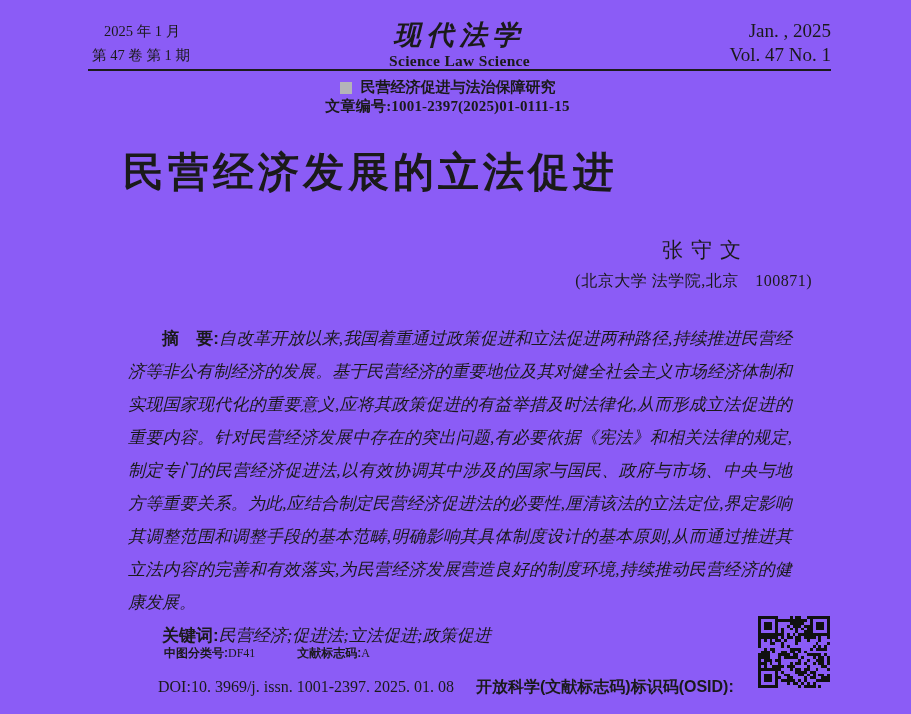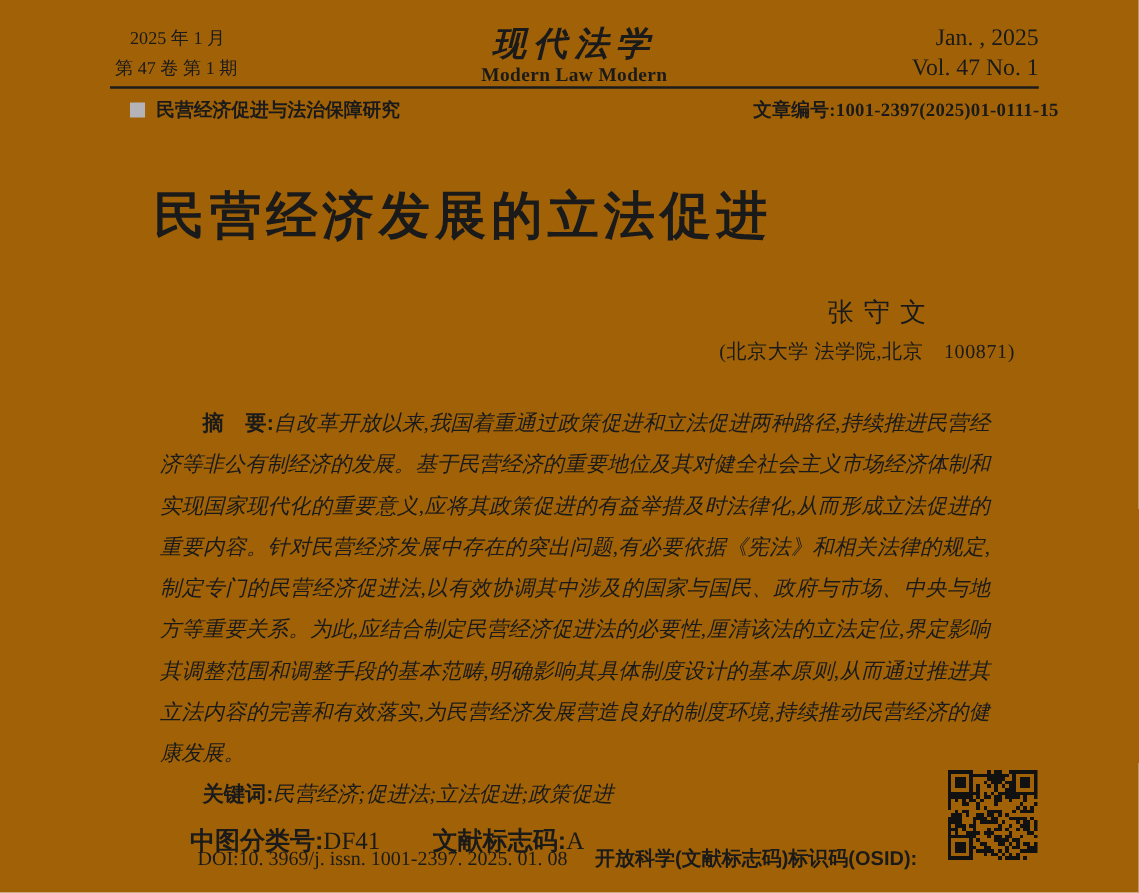--- a/index.html
+++ b/index.html
@@ -1,35 +1,35 @@
 <!DOCTYPE html>
 <html><head>
 <meta charset="utf-8">
 <style>
   html,body{margin:0;padding:0;background:#e8e8e8;}
   .page{
-    position:relative;width:911px;height:714px;background:#a16207;
+    position:relative;width:911px;height:714px;background:#8b5cf6;
     font-family:"Liberation Serif","DejaVu Serif",serif;color:#1a1a1a;
     overflow:hidden;margin:0 auto;
   }
   
   .hdr-left{position:absolute;left:92px;top:19px;font-size:14.5px;line-height:24px;}
   .hdr-left .l1{padding-left:12px;}
   .hdr-center{position:absolute;left:88px;top:20px;width:743px;text-align:center;}
   .journal-cn{
     font-size:27px;font-weight:bold;font-style:italic;letter-spacing:6px;
     font-family:"Liberation Serif","DejaVu Serif",serif;line-height:30px;
   }
   .journal-en{font-size:15.5px;font-weight:bold;line-height:22px;letter-spacing:.3px;}
   .hdr-right{position:absolute;right:80px;top:19px;font-size:19px;line-height:24px;text-align:right;}
   .hdr-rule{position:absolute;left:88px;top:69px;width:743px;height:2px;background:#1c1c1c;}
   
   .col-bar{
-    position:absolute;left:104px;top:78px;width:743px;height:20px;
-    display:flex;justify-content:space-between;align-items:center;
+    position:absolute;left:76px;top:78px;width:743px;height:20px;
+    display:flex;justify-content:space-between;align-items:center;flex-direction:column;
   }
   .col-left{display:flex;align-items:center;
     font-family:"Liberation Sans","DejaVu Sans",sans-serif;font-weight:bold;font-size:15px;}
   .col-bullet{width:12px;height:12px;margin-right:9px;flex:0 0 auto;}
   .article-no{font-weight:bold;font-size:15px;
     font-family:"Liberation Serif","DejaVu Serif",serif;letter-spacing:.2px;}
   
   .title{
     position:absolute;left:123px;top:147px;font-size:41px;font-weight:bold;
     letter-spacing:4px;line-height:50px;white-space:nowrap;
@@ -40,40 +40,40 @@
   
   .abstract-block{position:absolute;left:128px;top:322px;width:664px;}
   .abstract-block p{margin:0;font-size:17px;line-height:33px;text-align:justify;}
   .abstract-text{font-style:italic;}
   .inline-label{
     font-family:"Liberation Sans","DejaVu Sans",sans-serif;
     font-weight:bold;font-style:normal;
   }
   .abstract-block .para{text-indent:2em;}
   
-  .meta-clc{position:absolute;left:152px;top:645px;font-size:20px;white-space:nowrap;margin-top:14px;}
+  .meta-clc{position:absolute;left:164px;top:645px;font-size:12px;white-space:nowrap;}
   .meta-doi{position:absolute;left:158px;top:677px;font-size:16px;white-space:nowrap;}
   .meta-gap{display:inline-block;width:42px;}
   .meta-gap-sm{display:inline-block;width:22px;}
   .qr{position:absolute;left:758px;top:616px;width:72px;height:72px;}
   .qr svg{width:72px;height:72px;shape-rendering:crispEdges;}
 </style>
 </head>
 <body>
 
 <div class="page">
 
   <div class="hdr-left">
     <div class="l1">2025 年 1 月</div>
     <div class="l2">第 47 卷 第 1 期</div>
   </div>
 
   <div class="hdr-center">
     <div class="journal-cn">现代法学</div>
-    <div class="journal-en">Modern Law Modern</div>
+    <div class="journal-en">Science Law Science</div>
   </div>
 
   <div class="hdr-right">
     <div class="l1">Jan. , 2025</div>
     <div class="l2">Vol. 47 No. 1</div>
   </div>
 
   <div class="hdr-rule"></div>
 
   <div class="col-bar">

